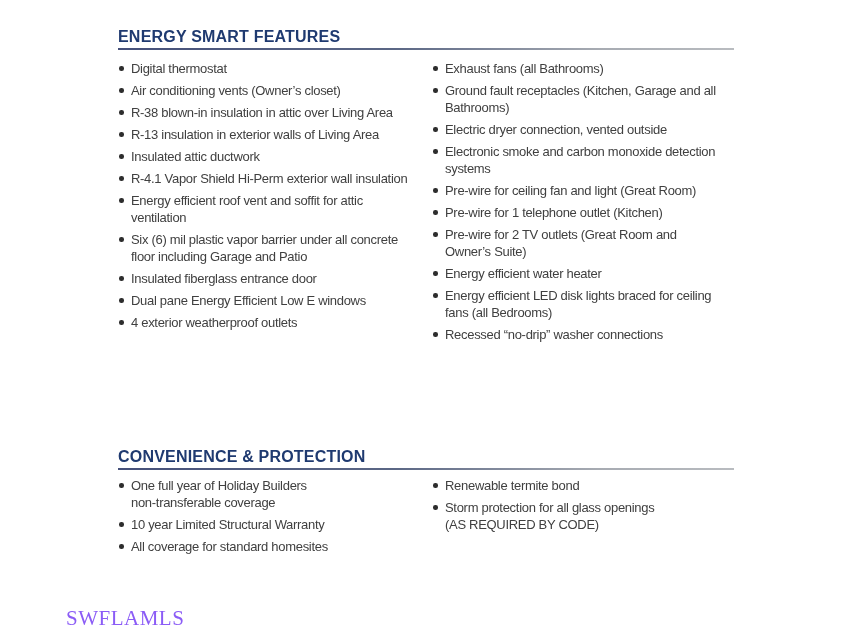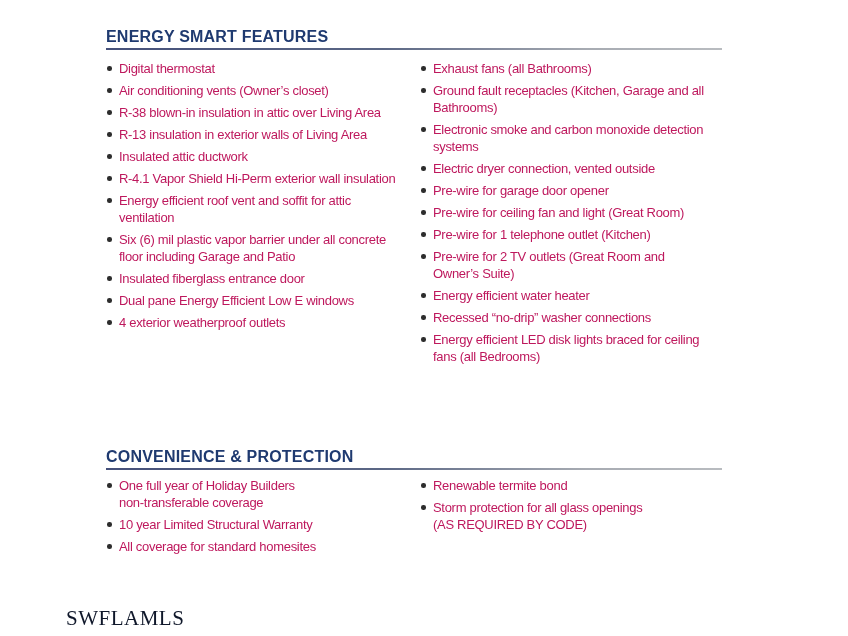--- a/index.html
+++ b/index.html
@@ -3,21 +3,21 @@
 <meta charset="utf-8">
 <style>
   html, body { margin: 0; padding: 0; }
   body {
     width: 848px; height: 636px;
     background: #ffffff;
     font-family: "Liberation Sans", sans-serif;
     position: relative;
     overflow: hidden;
   }
-  .sec { position: absolute; left: 106px; width: 616px; }
+  .sec { position: absolute; left: 118px; width: 616px; }
   .sec-1 { top: 28px; }
   .sec-2 { top: 448px; }
   .sec h2 {
     margin: 0;
     font-size: 16px;
     line-height: 17px;
     font-weight: bold;
     color: #1f3a70;
     letter-spacing: 0.2px;
   }
@@ -31,38 +31,38 @@
   ul.feature-list { list-style: none; margin: 0; padding: 0; }
   .col-left { width: 314px; flex: none; padding-right: 10px; box-sizing: border-box; }
   .col-right { flex: 1; }
   li.feature-item {
     position: relative;
     padding-left: 13px;
     margin-bottom: 5px;
     font-size: 13px;
     line-height: 17px;
     letter-spacing: -0.3px;
-    color: #be185d;
+    color: #404040;
     white-space: pre-line;
   }
   li.feature-item::before {
     content: "";
     position: absolute;
     left: 1px; top: 6px;
     width: 4.5px; height: 4.5px;
     border-radius: 50%;
     background: #2d2d2d;
   }
   .watermark {
     position: absolute;
     left: 66px; top: 606px;
     font-family: "Liberation Serif", serif;
     font-size: 21px;
     line-height: 24px;
-    color: #0f172a;
+    color: #8b5cf6;
     letter-spacing: 0.5px;
   }
 </style>
 </head>
 <body>
 
 <section class="sec sec-1">
   <h2>ENERGY SMART FEATURES</h2>
   <div class="rule"></div>
   <div class="cols">
@@ -78,32 +78,31 @@
       <li class="feature-item">Six (6) mil plastic vapor barrier under all concrete
 floor including Garage and Patio</li>
       <li class="feature-item">Insulated fiberglass entrance door</li>
       <li class="feature-item">Dual pane Energy Efficient Low E windows</li>
       <li class="feature-item">4 exterior weatherproof outlets</li>
     </ul>
     <ul class="feature-list col-right">
       <li class="feature-item">Exhaust fans (all Bathrooms)</li>
       <li class="feature-item">Ground fault receptacles (Kitchen, Garage and all
 Bathrooms)</li>
+      <li class="feature-item">Electric dryer connection, vented outside</li>
       <li class="feature-item">Electronic smoke and carbon monoxide detection
 systems</li>
-      <li class="feature-item">Electric dryer connection, vented outside</li>
-      <li class="feature-item">Pre-wire for garage door opener</li>
       <li class="feature-item">Pre-wire for ceiling fan and light (Great Room)</li>
       <li class="feature-item">Pre-wire for 1 telephone outlet (Kitchen)</li>
       <li class="feature-item">Pre-wire for 2 TV outlets (Great Room and
 Owner’s Suite)</li>
       <li class="feature-item">Energy efficient water heater</li>
-      <li class="feature-item">Recessed “no-drip” washer connections</li>
       <li class="feature-item">Energy efficient LED disk lights braced for ceiling
 fans (all Bedrooms)</li>
+      <li class="feature-item">Recessed “no-drip” washer connections</li>
     </ul>
   </div>
 </section>
 
 <section class="sec sec-2">
   <h2>CONVENIENCE &amp; PROTECTION</h2>
   <div class="rule"></div>
   <div class="cols">
     <ul class="feature-list col-left">
       <li class="feature-item">One full year of Holiday Builders

